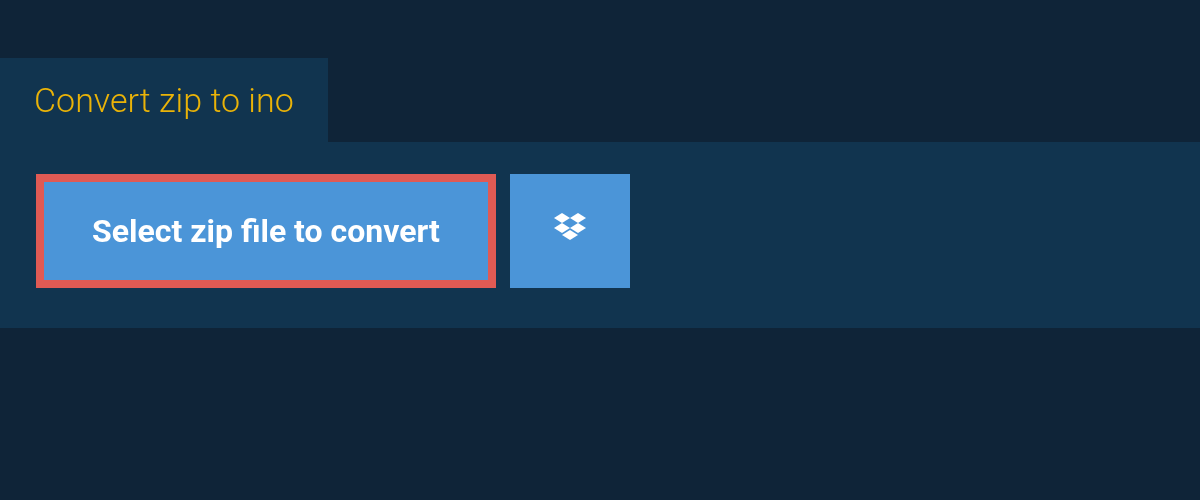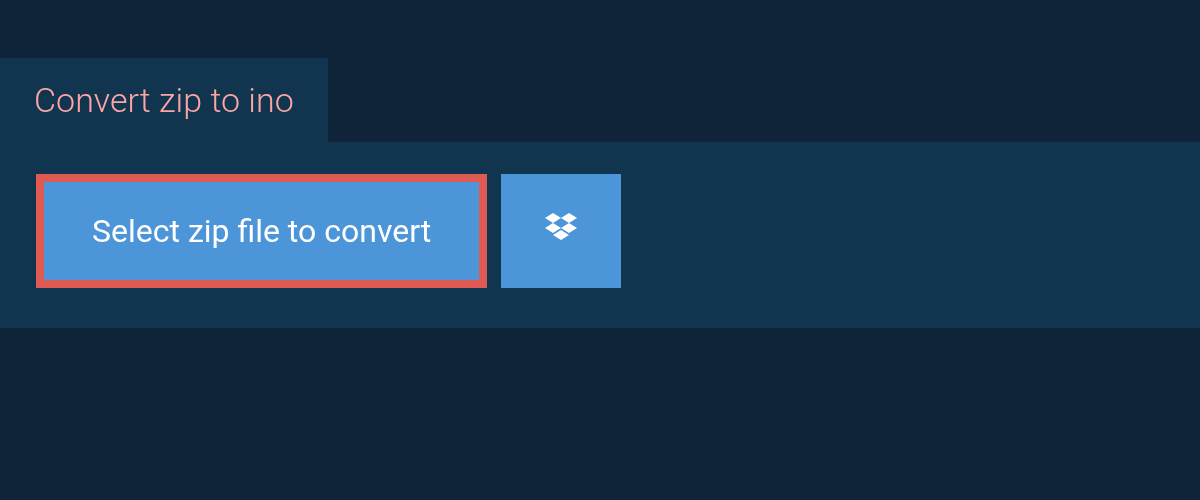--- a/index.html
+++ b/index.html
@@ -15,37 +15,37 @@
       overflow: hidden;
     }
     .tab-header {
       display: inline-block;
       background: #11344f;
       padding: 22px 34px;
       margin-top: 58px;
       margin-left: 0;
     }
     .tab-header span {
-      color: #fca5a5;
+      color: #eab308;
       font-size: 34px;
       font-weight: 300;
     }
     .action-panel {
       background: #11344f;
       padding: 32px 36px 40px 36px;
       display: flex;
       align-items: stretch;
       gap: 14px;
     }
     .select-button {
       border: 8px solid #e05a54;
       background: #4b95d8;
       color: #ffffff;
       font-size: 32px;
-      font-weight: 400;
+      font-weight: 700;
       padding: 30px 48px;
       cursor: pointer;
       display: flex;
       align-items: center;
       justify-content: center;
     }
     .dropbox-button {
       background: #4b95d8;
       width: 120px;
       display: flex;

